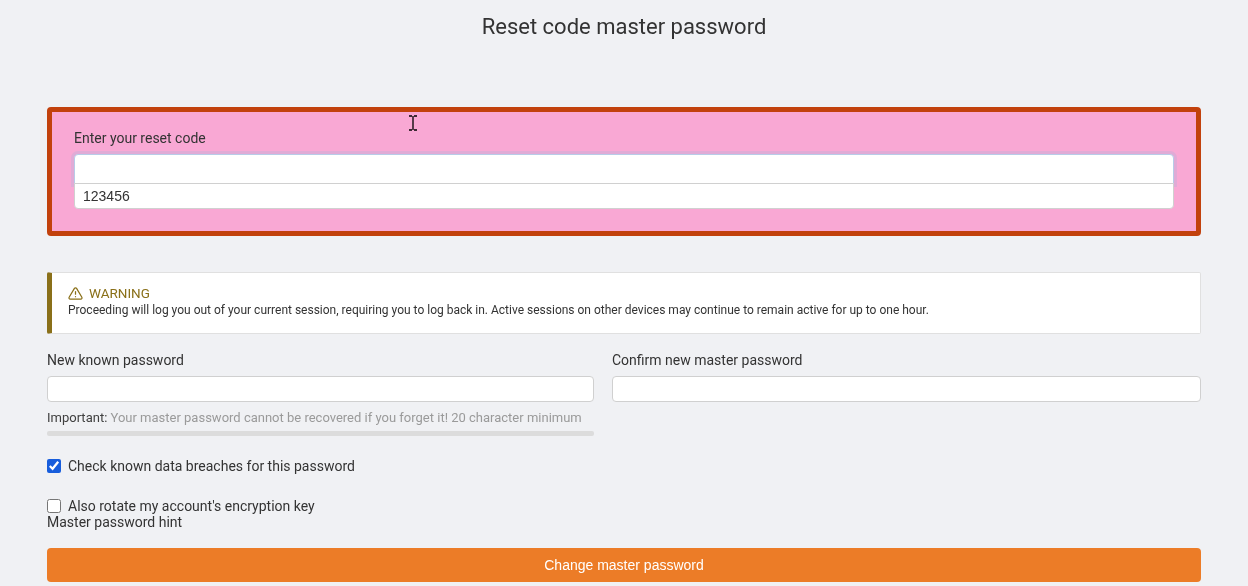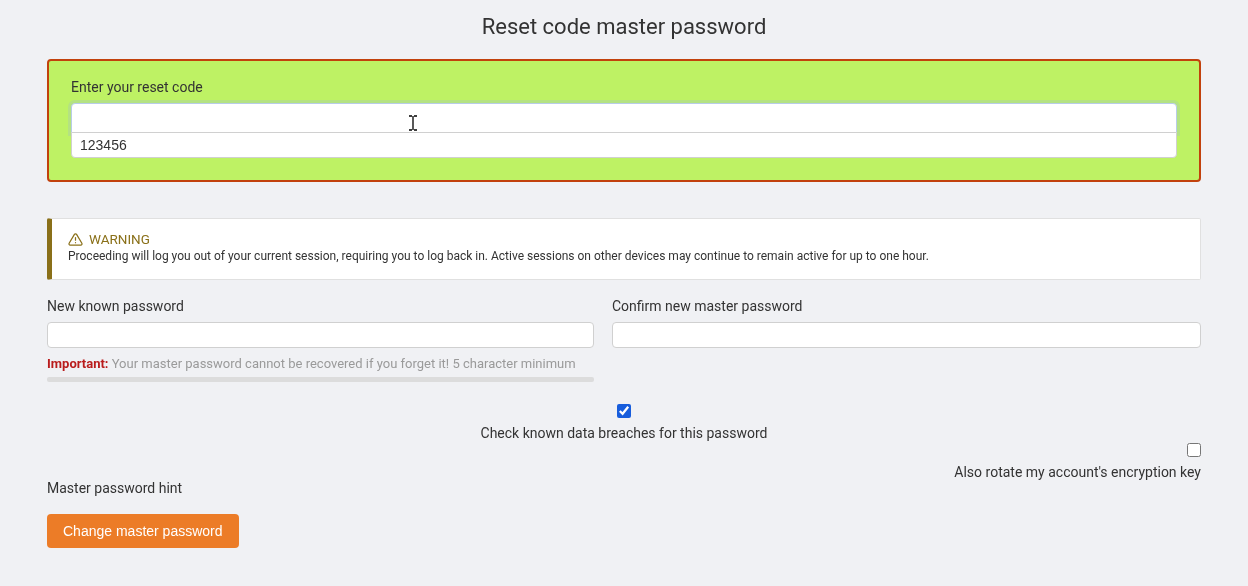--- a/index.html
+++ b/index.html
@@ -16,24 +16,25 @@
       text-align: center;
       font-size: 22px;
       font-weight: 400;
       color: #333;
       padding: 14px 0 20px 0;
     }
     .container {
       margin: 0 47px;
     }
     .card {
-      background: #bef264;
-      border: 2px solid #c2410c;
+      background: #f9a8d4;
+      border: 5px solid #c2410c;
       border-radius: 4px;
       padding: 18px 22px 22px 22px;
+      margin-top: 48px;
     }
     .field-label {
       font-size: 14px;
       color: #333;
       margin-bottom: 8px;
       display: block;
     }
     .input-focused {
       width: 100%;
       height: 30px;
@@ -94,54 +95,53 @@
       margin-top: 18px;
     }
     .col { flex: 1; }
     .new-pw-col { flex: 0 0 547px; }
     .helper-row {
       margin-top: 8px;
       font-size: 13px;
       color: #9a9a9a;
     }
     .helper-row .important {
-      color: #b91c1c;
-      font-weight: bold;
+      color: #404040;
     }
     .strength-bar {
       height: 5px;
       background: #dcdcdc;
       margin-top: 6px;
       border-radius: 2px;
       width: 100%;
     }
     .check-row {
       display: flex;
       align-items: center;
       gap: 7px;
       margin-top: 22px;
       font-size: 14px;
       color: #333;
-      flex-direction: column;
-    }
-    .check-row + .check-row { margin-top: 2px; align-items: flex-end; }
+    }
+    .check-row + .check-row { margin-top: 24px; }
     input[type="checkbox"] {
       width: 14px;
       height: 14px;
       accent-color: #175ddc;
       cursor: pointer;
     }
     .check-row.unchecked input[type="checkbox"] {
       accent-color: #fff;
     }
     .hint-section { }
     .buttons-row {
       display: flex;
       gap: 12px;
       margin-top: 18px;
+      flex-direction: column;
     }
     .btn-primary {
       background: #ec7c27;
       color: #fff;
       border: none;
       border-radius: 4px;
       padding: 9px 16px;
       font-size: 14px;
       cursor: pointer;
     }
@@ -195,21 +195,21 @@
       <span>WARNING</span>
     </div>
     <div class="warning-text">Proceeding will log you out of your current session, requiring you to log back in. Active sessions on other devices may continue to remain active for up to one hour.</div>
   </div>
 
   <div class="two-col">
     <div class="col new-pw-col">
       <label class="field-label">New known password</label>
       <input type="password" class="input-normal" value="" style="">
       <div class="helper-row">
-        <span class="important">Important:</span><span> Your master password cannot be recovered if you forget it! 5 character minimum</span>
+        <span class="important">Important:</span><span> Your master password cannot be recovered if you forget it! 20 character minimum</span>
       </div>
       <div class="strength-bar"></div>
     </div>
     <div class="col">
       <label class="field-label">Confirm new master password</label>
       <input type="password" class="input-normal" value="" style="">
     </div>
   </div>
 
   <label class="check-row">

